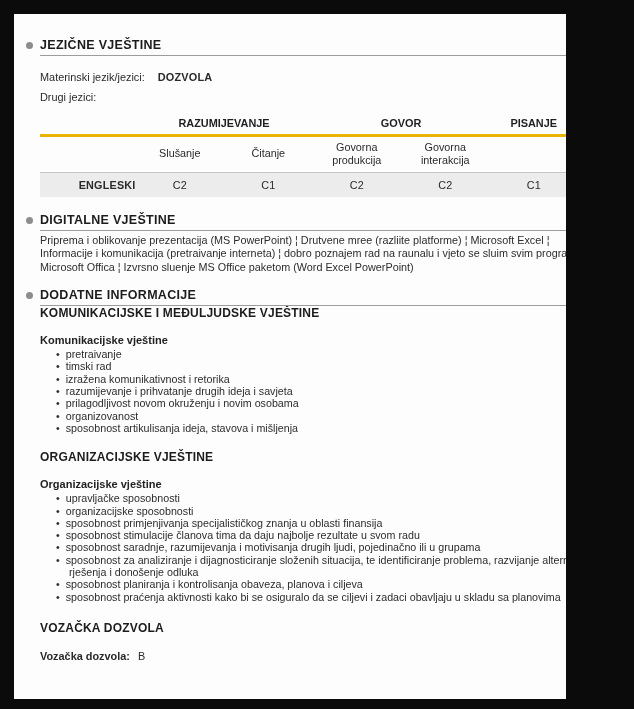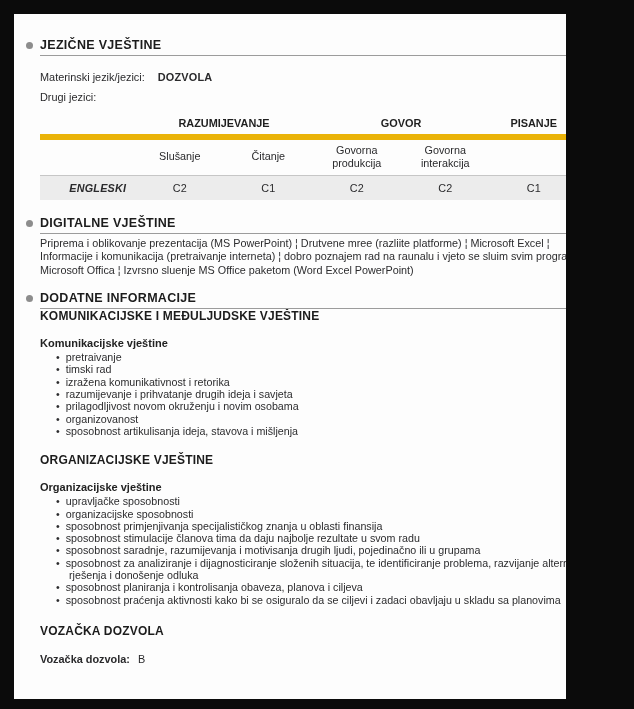--- a/index.html
+++ b/index.html
@@ -38,28 +38,28 @@
   .field-label { display: inline-block; }
   .field-value { font-weight: bold; margin-left: 10px; letter-spacing: .2px; }
 
   
   table.lang { border-collapse: collapse; width: 538px; margin-top: 12px; table-layout: fixed; }
   table.lang col.c-lang { width: 95px; }
   table.lang col.c-skill { width: 88px; }
   table.lang th, table.lang td { font-weight: normal; text-align: center; vertical-align: bottom; }
   tr.group-row th {
     font-weight: bold; font-size: 10.9px; color: #1f1f1f;
-    padding: 2px 0 5px; border-bottom: 6px solid #eab308;
+    padding: 2px 0 5px; border-bottom: 3px solid #eab308;
   }
   tr.sub-row th {
     font-size: 10.8px; line-height: 1.18; padding: 4px 0 6px;
     border-bottom: 1px solid #c6c6c6; vertical-align: middle;
   }
   tr.lang-row td { background: #ececec; height: 24px; font-size: 10.8px; vertical-align: middle; }
-  tr.lang-row td.lang-name { font-weight: bold; text-align: center; padding-left: 20px; letter-spacing: .2px; font-style: italic; }
+  tr.lang-row td.lang-name { font-weight: bold; text-align: right; padding-left: 20px; letter-spacing: .2px; }
   .footnote { margin-top: 6px; font-size: 9.8px; font-style: italic; color: #303030; }
 
   
   .gap-16 { margin-top: 16px; }
   .para { margin-top: 3px; width: 560px; font-size: 10.8px; line-height: 13.4px; color: #2c2c2e; }
 
   
   .sub-head {
     font-size: 12px; font-weight: bold;
     letter-spacing: .2px; color: #1c1c1c; text-transform: uppercase;

